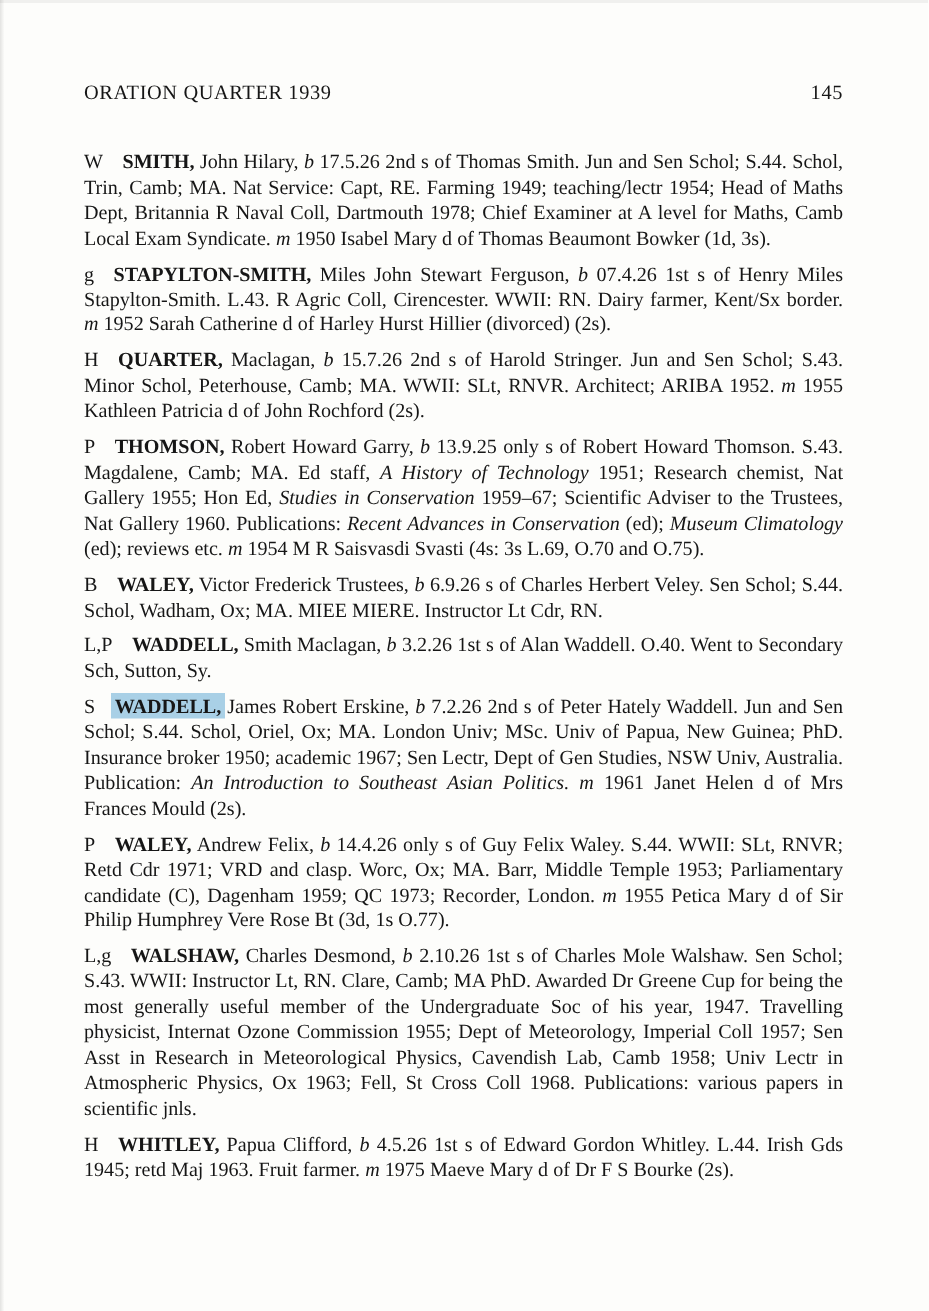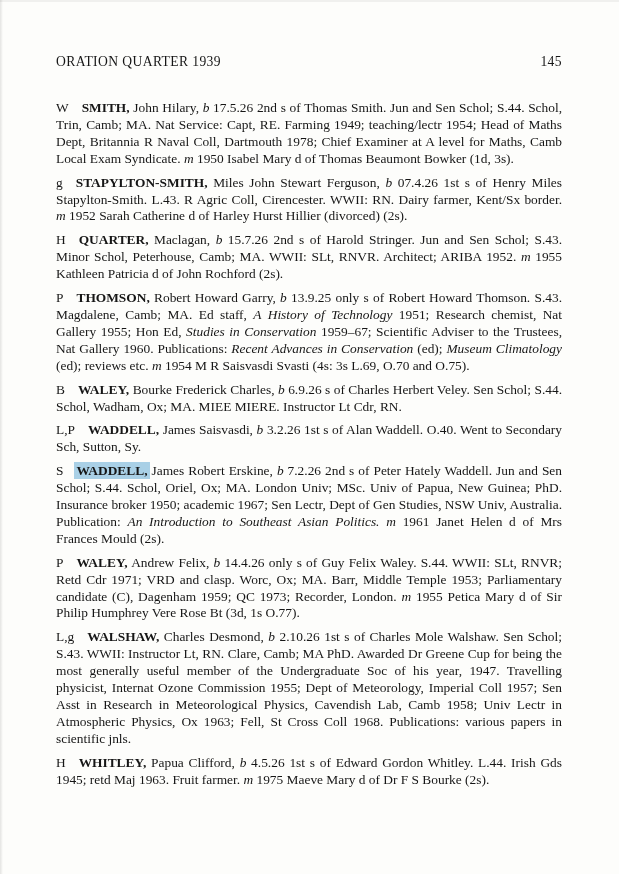--- a/index.html
+++ b/index.html
@@ -64,20 +64,20 @@
   <div class="hdr">
     <span>ORATION QUARTER 1939</span>
     <span>145</span>
   </div>
 
   <div class="entries">
       <p class="entry"><span class="prefix">W</span><span class="bd">SMITH,</span><span> John Hilary, </span><span class="it">b</span><span> 17.5.26 2nd s of Thomas Smith. Jun and Sen Schol; S.44. Schol, Trin, Camb; MA. Nat Service: Capt, RE. Farming 1949; teaching/lectr 1954; Head of Maths Dept, Britannia R Naval Coll, Dartmouth 1978; Chief Examiner at A level for Maths, Camb Local Exam Syndicate. </span><span class="it">m</span><span> 1950 Isabel Mary d of Thomas Beaumont Bowker (1d, 3s).</span></p>
       <p class="entry"><span class="prefix">g</span><span class="bd">STAPYLTON-SMITH,</span><span> Miles John Stewart Ferguson, </span><span class="it">b</span><span> 07.4.26 1st s of Henry Miles Stapylton-Smith. L.43. R Agric Coll, Cirencester. WWII: RN. Dairy farmer, Kent/Sx border. </span><span class="it">m</span><span> 1952 Sarah Catherine d of Harley Hurst Hillier (divorced) (2s).</span></p>
       <p class="entry"><span class="prefix">H</span><span class="bd">QUARTER,</span><span> Maclagan, </span><span class="it">b</span><span> 15.7.26 2nd s of Harold Stringer. Jun and Sen Schol; S.43. Minor Schol, Peterhouse, Camb; MA. WWII: SLt, RNVR. Architect; ARIBA 1952. </span><span class="it">m</span><span> 1955 Kathleen Patricia d of John Rochford (2s).</span></p>
       <p class="entry"><span class="prefix">P</span><span class="bd">THOMSON,</span><span> Robert Howard Garry, </span><span class="it">b</span><span> 13.9.25 only s of Robert Howard Thomson. S.43. Magdalene, Camb; MA. Ed staff, </span><span class="it">A History of Technology</span><span> 1951; Research chemist, Nat Gallery 1955; Hon Ed, </span><span class="it">Studies in Conservation</span><span> 1959–67; Scientific Adviser to the Trustees, Nat Gallery 1960. Publications: </span><span class="it">Recent Advances in Conservation</span><span> (ed); </span><span class="it">Museum Climatology</span><span> (ed); reviews etc. </span><span class="it">m</span><span> 1954 M R Saisvasdi Svasti (4s: 3s L.69, O.70 and O.75).</span></p>
-      <p class="entry"><span class="prefix">B</span><span class="bd">WALEY,</span><span> Bourke Frederick Charles, </span><span class="it">b</span><span> 6.9.26 s of Charles Herbert Veley. Sen Schol; S.44. Schol, Wadham, Ox; MA. MIEE MIERE. Instructor Lt Cdr, RN.</span></p>
-      <p class="entry"><span class="prefix">L,P</span><span class="bd">WADDELL,</span><span> James Saisvasdi, </span><span class="it">b</span><span> 3.2.26 1st s of Alan Waddell. O.40. Went to Secondary Sch, Sutton, Sy.</span></p>
+      <p class="entry"><span class="prefix">B</span><span class="bd">WALEY,</span><span> Victor Frederick Trustees, </span><span class="it">b</span><span> 6.9.26 s of Charles Herbert Veley. Sen Schol; S.44. Schol, Wadham, Ox; MA. MIEE MIERE. Instructor Lt Cdr, RN.</span></p>
+      <p class="entry"><span class="prefix">L,P</span><span class="bd">WADDELL,</span><span> Smith Maclagan, </span><span class="it">b</span><span> 3.2.26 1st s of Alan Waddell. O.40. Went to Secondary Sch, Sutton, Sy.</span></p>
       <p class="entry"><span class="prefix">S</span><span class="bd hl">WADDELL,</span><span> James Robert Erskine, </span><span class="it">b</span><span> 7.2.26 2nd s of Peter Hately Waddell. Jun and Sen Schol; S.44. Schol, Oriel, Ox; MA. London Univ; MSc. Univ of Papua, New Guinea; PhD. Insurance broker 1950; academic 1967; Sen Lectr, Dept of Gen Studies, NSW Univ, Australia. Publication: </span><span class="it">An Introduction to Southeast Asian Politics.</span><span> </span><span class="it">m</span><span> 1961 Janet Helen d of Mrs Frances Mould (2s).</span></p>
       <p class="entry"><span class="prefix">P</span><span class="bd">WALEY,</span><span> Andrew Felix, </span><span class="it">b</span><span> 14.4.26 only s of Guy Felix Waley. S.44. WWII: SLt, RNVR; Retd Cdr 1971; VRD and clasp. Worc, Ox; MA. Barr, Middle Temple 1953; Parliamentary candidate (C), Dagenham 1959; QC 1973; Recorder, London. </span><span class="it">m</span><span> 1955 Petica Mary d of Sir Philip Humphrey Vere Rose Bt (3d, 1s O.77).</span></p>
       <p class="entry"><span class="prefix">L,g</span><span class="bd">WALSHAW,</span><span> Charles Desmond, </span><span class="it">b</span><span> 2.10.26 1st s of Charles Mole Walshaw. Sen Schol; S.43. WWII: Instructor Lt, RN. Clare, Camb; MA PhD. Awarded Dr Greene Cup for being the most generally useful member of the Undergraduate Soc of his year, 1947. Travelling physicist, Internat Ozone Commission 1955; Dept of Meteorology, Imperial Coll 1957; Sen Asst in Research in Meteorological Physics, Cavendish Lab, Camb 1958; Univ Lectr in Atmospheric Physics, Ox 1963; Fell, St Cross Coll 1968. Publications: various papers in scientific jnls.</span></p>
       <p class="entry"><span class="prefix">H</span><span class="bd">WHITLEY,</span><span> Papua Clifford, </span><span class="it">b</span><span> 4.5.26 1st s of Edward Gordon Whitley. L.44. Irish Gds 1945; retd Maj 1963. Fruit farmer. </span><span class="it">m</span><span> 1975 Maeve Mary d of Dr F S Bourke (2s).</span></p>
     </div>
 </div>
 
 </body></html>

